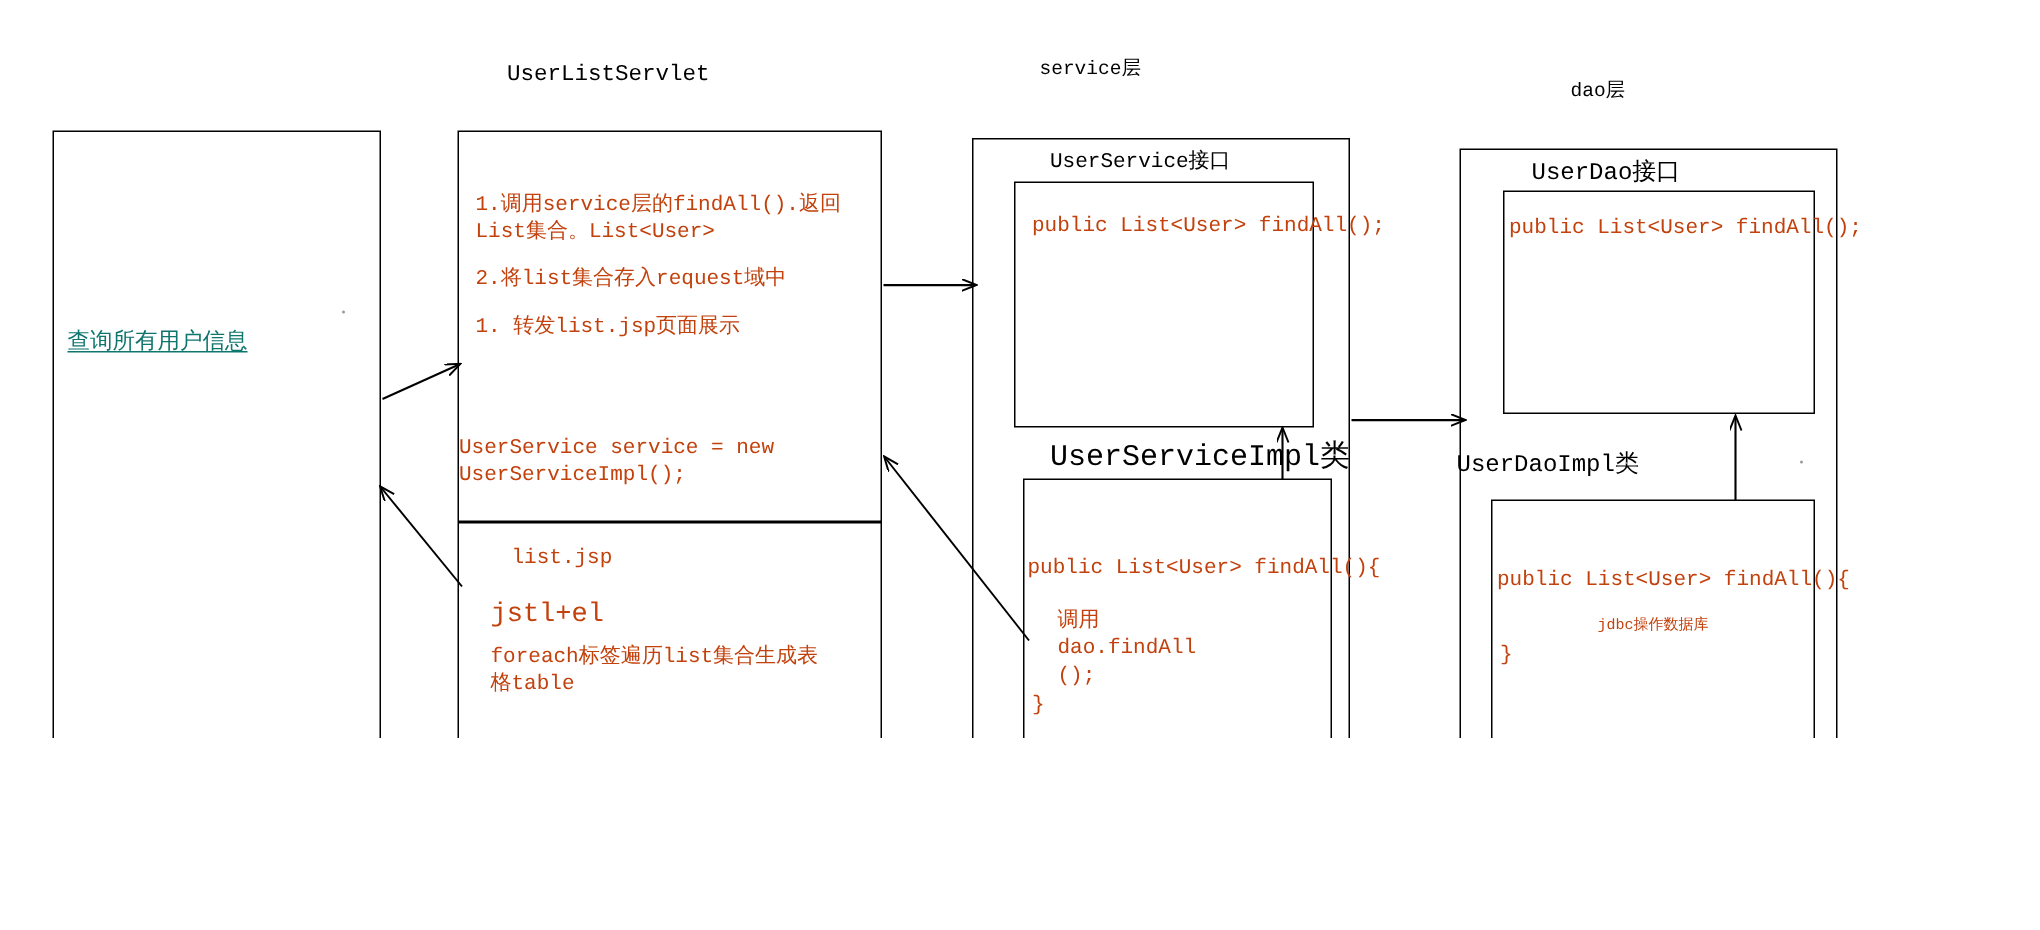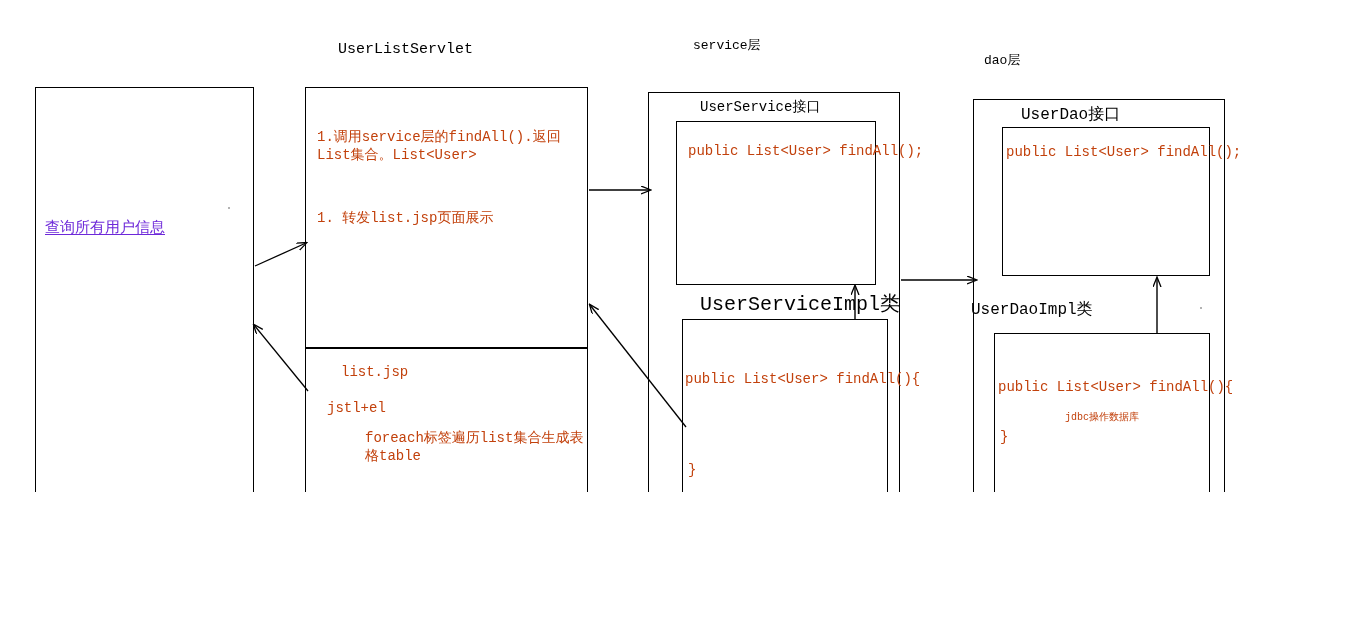--- a/index.html
+++ b/index.html
@@ -35,21 +35,21 @@
     line-height: 1.32;
   }
   .hdr-big { font-size: 15px; }
   .hdr-small { font-size: 13px; }
 
   
   #left-note {
     position: absolute;
     left: 45px;
     top: 218px;
-    color: #6d28d9;
+    color: #0f766e;
     font-size: 15px;
     text-decoration: underline;
     text-underline-offset: 2px;
     font-family: Liberation Serif, serif;
     white-space: nowrap;
   }
 
   svg.overlay {
     position: absolute;
     left: 0; top: 0;
@@ -78,55 +78,61 @@
 </style>
 </head>
 <body>
 
 <div id="canvas">
 
   <div class="lbl hdr-big" style="left:338px; top:41px;">UserListServlet</div>
 
   <div class="lbl hdr-small" style="left:657px; top:36px;margin-left:36px;">service层</div>
 
-  <div class="lbl hdr-small" style="left:984px; top:51px;">dao层</div>
+  <div class="lbl hdr-small" style="left:1047px; top:51px;">dao层</div>
 
   <div class="box" style="left:35px; top:87px; width:219px; height:445px;"></div>
   <div id="left-note">查询所有用户信息</div>
   <div class="dot" style="left:228px; top:207px;"></div>
 
   <div class="box" style="left:305px; top:87px; width:283px; height:261px;"></div>
 
   <div class="txt" style="left:317px; top:128px; font-size:14px;">1.调用service层的findAll().返回
 List集合。List&lt;User&gt;</div>
 
+  <div class="txt" style="left:317px; top:177px; font-size:14px;">2.将list集合存入request域中</div>
 
   <div class="txt" style="left:317px; top:209px; font-size:14px;">1. 转发list.jsp页面展示</div>
 
+  <div class="txt" style="left:306px; top:290px; font-size:14px;">UserService service = new
+UserServiceImpl();</div>
 
   <div class="box" style="left:305px; top:348px; width:283px; height:184px;"></div>
 
   <div class="txt" style="left:341px; top:363px; font-size:14px;text-align:center;">list.jsp</div>
 
-  <div class="txt" style="left:327px; top:399px; font-size:14px;">jstl+el</div>
+  <div class="txt" style="left:327px; top:399px; font-size:18px;">jstl+el</div>
 
-  <div class="txt" style="left:327px; top:429px; font-size:14px;margin-left:38px;">foreach标签遍历list集合生成表
+  <div class="txt" style="left:327px; top:429px; font-size:14px;">foreach标签遍历list集合生成表
 格table</div>
 
   <div class="box" style="left:648px; top:92px; width:252px; height:447px;"></div>
 
   <div class="lbl" style="left:700px; top:98px; font-size:14px;">UserService接口</div>
 
   <div class="box" style="left:676px; top:121px; width:200px; height:164px;"></div>
   <div class="txt" style="left:688px; top:142px; font-size:14px;">public List&lt;User&gt; findAll();</div>
 
   <div class="lbl" style="left:700px; top:290px; font-size:20px;">UserServiceImpl类</div>
 
   <div class="box" style="left:682px; top:319px; width:206px; height:186px;"></div>
   <div class="txt" style="left:685px; top:370px; font-size:14px;">public List&lt;User&gt; findAll(){</div>
+  <div class="txt" style="left:705px; top:405px; font-size:14px;">调用
+dao.findAll
+();</div>
   <div class="txt" style="left:688px; top:461px; font-size:14px;">}</div>
 
   <div class="box" style="left:973px; top:99px; width:252px; height:445px;"></div>
 
   <div class="lbl" style="left:1021px; top:104px; font-size:16px;">UserDao接口</div>
 
   <div class="box" style="left:1002px; top:127px; width:208px; height:149px;"></div>
   <div class="txt" style="left:1006px; top:143px; font-size:14px;">public List&lt;User&gt; findAll();</div>
 
   <div class="lbl" style="left:950px; top:299px; font-size:16px;margin-left:21px;">UserDaoImpl类</div>

